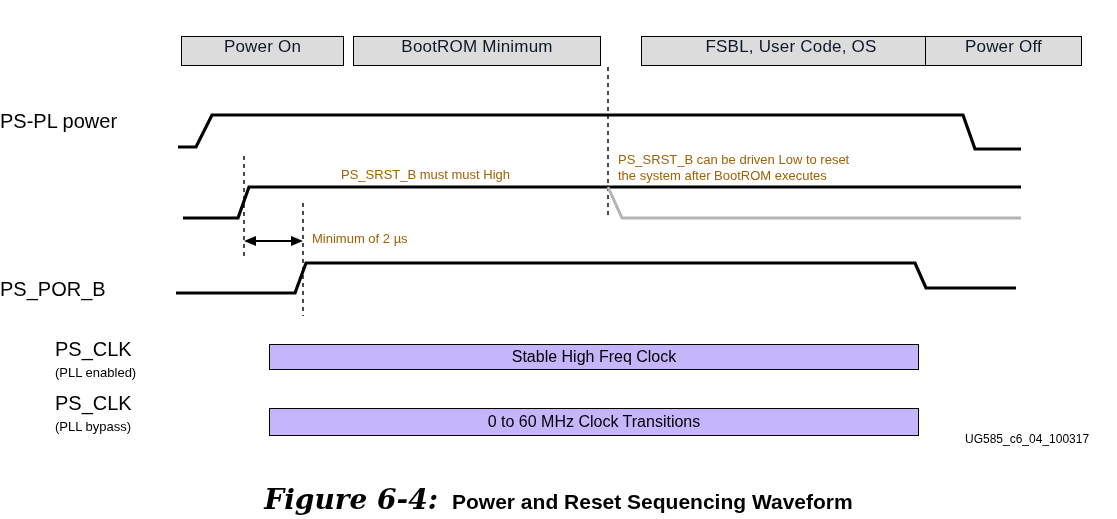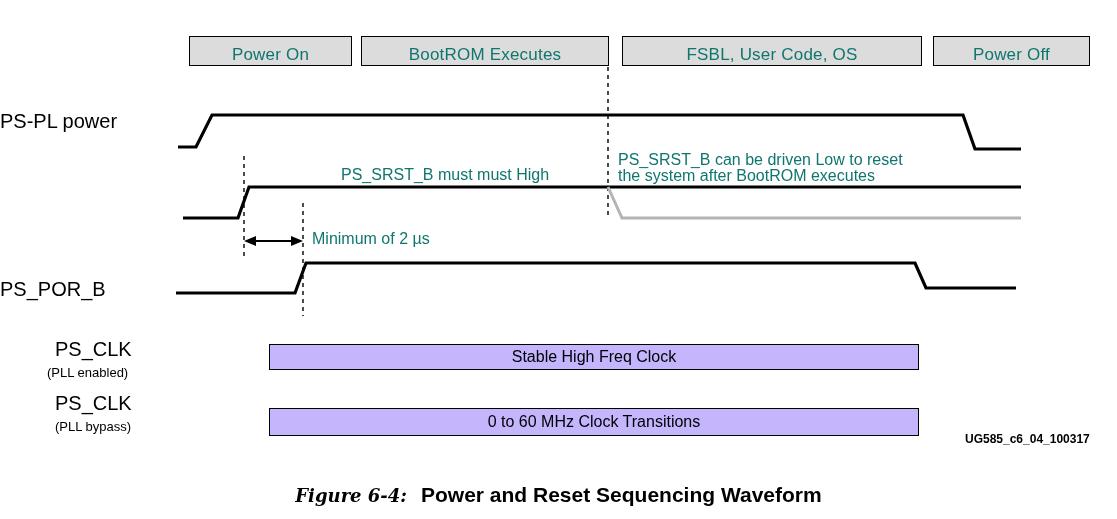--- a/index.html
+++ b/index.html
@@ -17,43 +17,42 @@
     height: 519px;
     overflow: hidden;
     background: #ffffff;
   }
   .phase-box {
     position: absolute;
     box-sizing: border-box;
     background: #dcdcdc;
     border: 1px solid #000000;
     display: flex;
-    align-items: flex-end;
+    align-items: flex-start;
     justify-content: center;
     font-size: 17px;
-    color: #0f766e;
+    color: #0f172a;
     letter-spacing: 0.2px;
-    margin-left: 8px;
   }
   .sig-label {
     position: absolute;
     font-size: 20px;
     color: #000000;
     white-space: nowrap;
   }
   .sub-label {
     position: absolute;
     font-size: 13px;
     color: #000000;
     white-space: nowrap;
   }
   .note {
     position: absolute;
-    font-size: 16px;
-    color: #0f766e;
+    font-size: 13px;
+    color: #a16207;
     white-space: nowrap;
     line-height: 16px;
   }
   .clk-bar {
     position: absolute;
     box-sizing: border-box;
     background: #c4b5fd;
     border: 1px solid #000000;
     display: flex;
     align-items: center;
@@ -71,21 +70,21 @@
     position: absolute;
     width: 100%;
     text-align: center;
     font-size: 20px;
     white-space: nowrap;
   }
   .caption .fignum {
     font-family: "DejaVu Serif", serif;
     font-style: italic;
     font-weight: bold;
-    font-size: 18px;
+    font-size: 28px;
   }
   .caption .figtitle {
     font-weight: bold;
     font-size: 21px;
     margin-left: 14px;
   }
   svg.wave {
     position: absolute;
     left: 0;
     top: 0;
@@ -96,40 +95,40 @@
 </style>
 </head>
 <body>
 
 <div id="figure">
 
   <div class="phase-box" style="left:181px; top:36px; width:163px; height:30px;">
     <span>Power On</span>
   </div>
   <div class="phase-box" style="left:353px; top:36px; width:248px; height:30px;">
-    <span>BootROM Executes</span>
+    <span>BootROM Minimum</span>
   </div>
-  <div class="phase-box" style="left:614px; top:36px; width:300px; height:30px;">
+  <div class="phase-box" style="left:641px; top:36px; width:300px; height:30px;">
     <span>FSBL, User Code, OS</span>
   </div>
   <div class="phase-box" style="left:925px; top:36px; width:157px; height:30px;">
     <span>Power Off</span>
   </div>
 
   <div class="sig-label" style="left:0px; top:110px; width:185px;">
     <span>PS-PL power</span>
   </div>
   <div class="sig-label" style="left:0px; top:278px; width:185px;">
     <span>PS_POR_B</span>
   </div>
 
   <div class="sig-label" style="left:0px; top:338px; width:197px; text-align:left; padding-left:55px; box-sizing:border-box;">
     <span>PS_CLK</span>
   </div>
-  <div class="sub-label" style="left:47px; top:365px;">
+  <div class="sub-label" style="left:55px; top:365px;">
     <span>(PLL enabled)</span>
   </div>
 
   <div class="sig-label" style="left:0px; top:392px; width:197px; text-align:left; padding-left:55px; box-sizing:border-box;">
     <span>PS_CLK</span>
   </div>
   <div class="sub-label" style="left:55px; top:419px;">
     <span>(PLL bypass)</span>
   </div>
 
@@ -166,21 +165,21 @@
     <span>Minimum of 2 µs</span>
   </div>
 
   <div class="clk-bar" style="left:269px; top:344px; width:650px; height:26px;">
     <span>Stable High Freq Clock</span>
   </div>
   <div class="clk-bar" style="left:269px; top:408px; width:650px; height:28px;">
     <span>0 to 60 MHz Clock Transitions</span>
   </div>
 
-  <div class="watermark" style="left:965px; top:432px;font-weight:bold;">
+  <div class="watermark" style="left:965px; top:432px;">
     <span>UG585_c6_04_100317</span>
   </div>
 
   <div class="caption" style="top:483px;">
     <span class="fignum">Figure 6-4:</span><span class="figtitle">Power and Reset Sequencing Waveform</span>
   </div>
 
 </div>
 
 </body></html>

